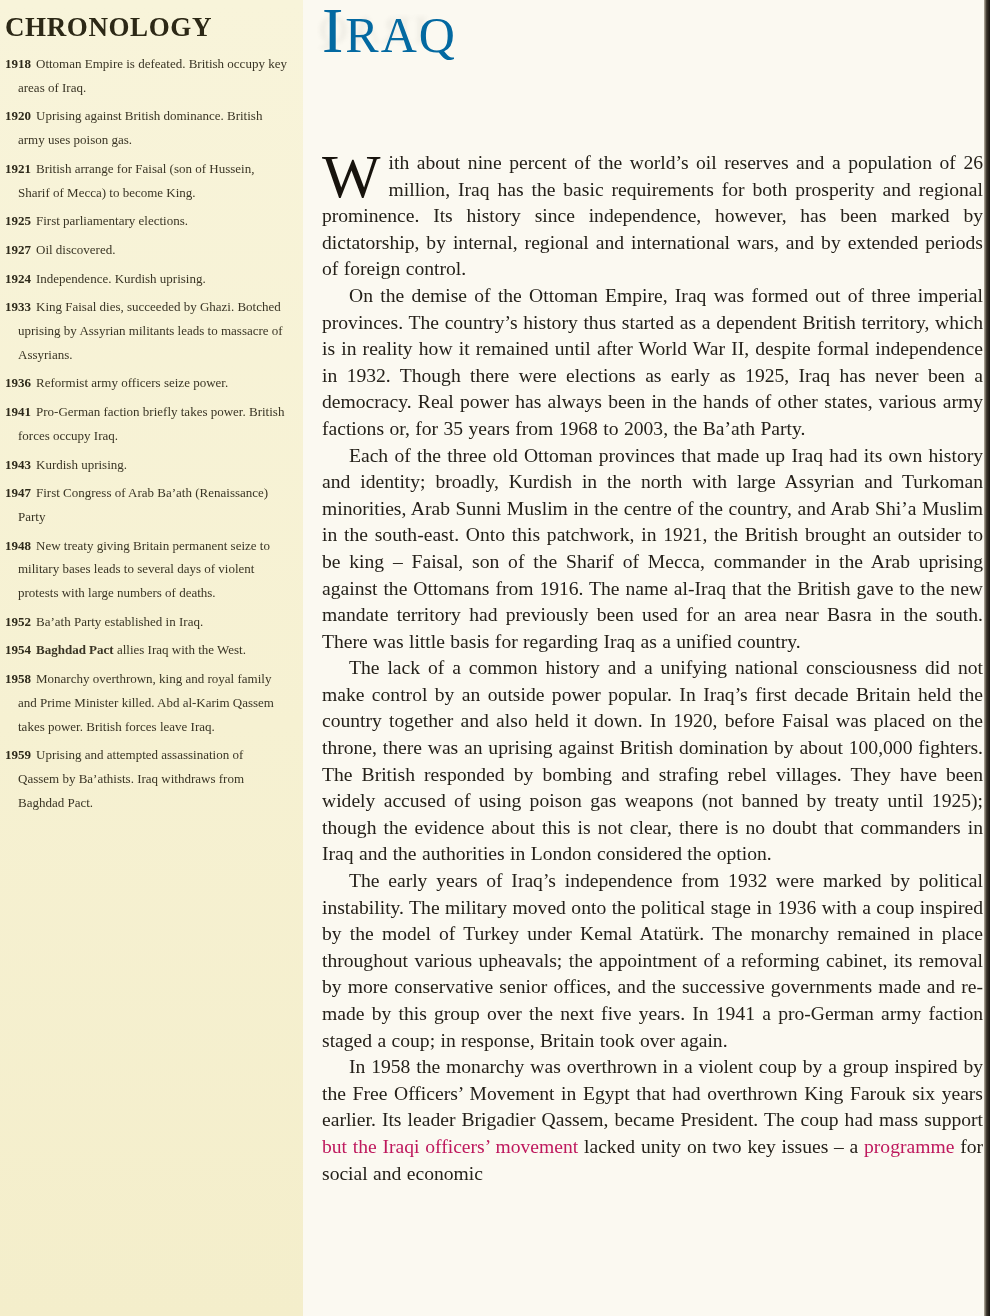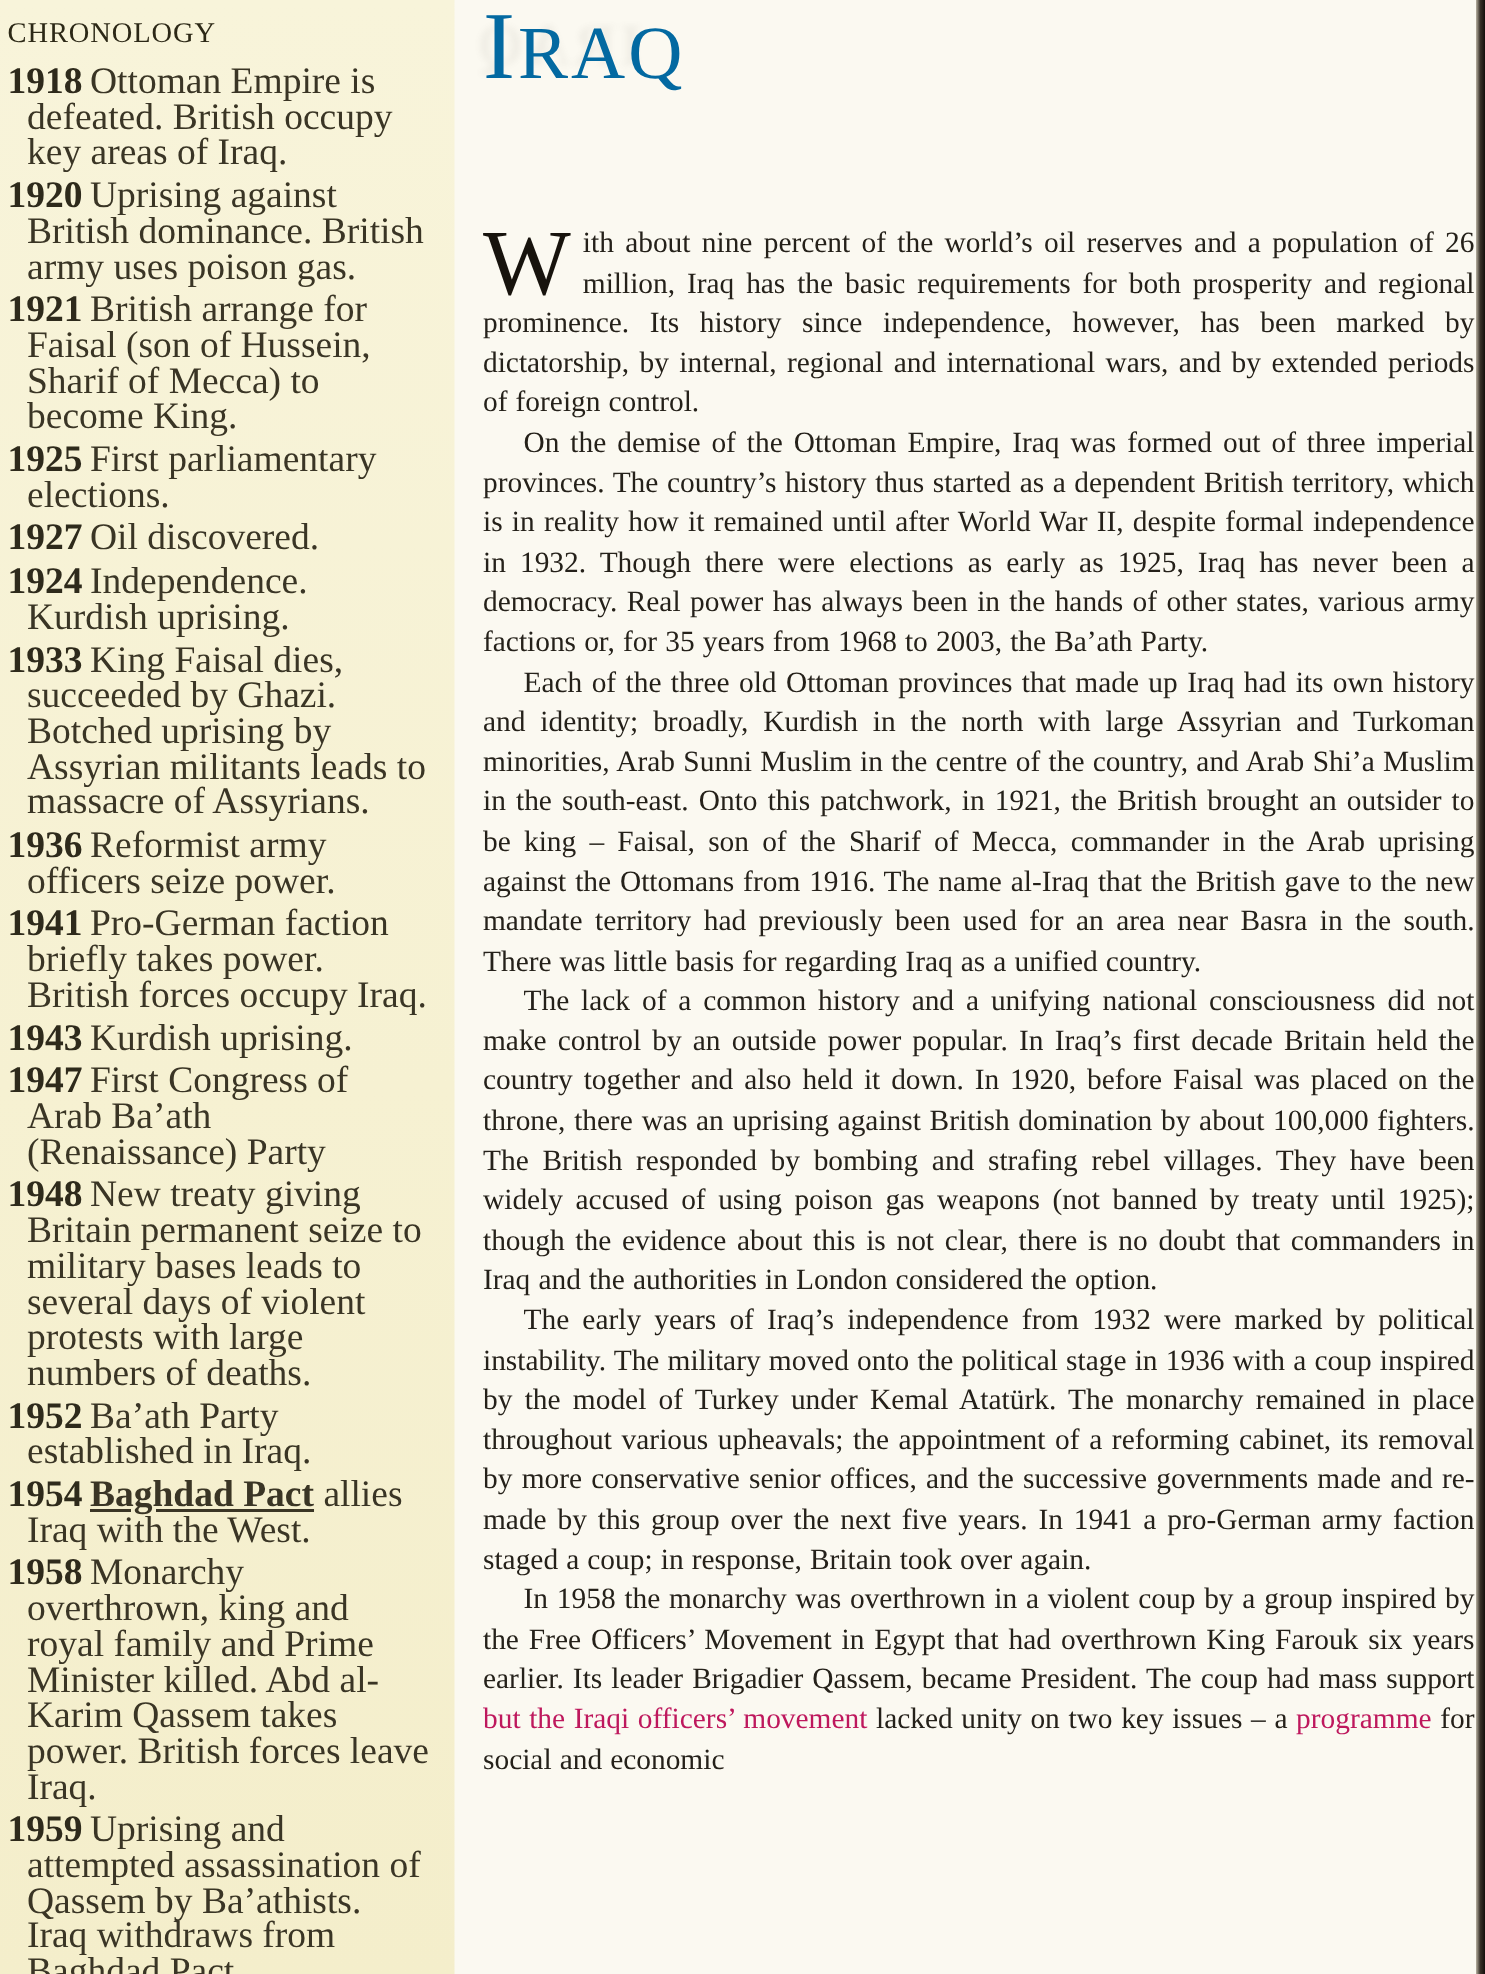--- a/index.html
+++ b/index.html
@@ -13,29 +13,29 @@
     position:absolute;right:0;top:0;width:6px;height:100%;
     background:linear-gradient(to right,#b9b2a2 0%,#3a342b 45%,#14100c 100%);
   }
   
   .sidebar{
     position:absolute;left:0;top:0;bottom:0;width:303px;box-sizing:border-box;
     background:linear-gradient(#f8f4da 0%,#f6f1d2 55%,#f4eecb 100%);
     padding:12px 16px 8px 5px;color:#35301f;
   }
   .chron-heading{
-    margin:0 0 9px 0;font-size:19px;font-weight:normal;
+    margin:0 0 9px 0;font-size:27px;font-weight:bold;
     letter-spacing:.6px;color:#2c2816;
   }
   .entry{
-    font-size:25px;line-height:23.7px;margin:0 0 5px 0;
+    font-size:13px;line-height:23.7px;margin:0 0 5px 0;
     padding-left:13px;text-indent:-13px;color:#3a3525;
   }
   .yr{font-weight:bold;margin-right:5px;color:#2e2a1b;}
-  .bold{font-weight:bold;text-decoration:underline;}
+  .bold{font-weight:bold;}
   
   .main{position:absolute;left:322px;top:0;width:661px;color:#25211a;}
   .title{
     margin:2px 0 0 0;font-size:50px;line-height:58px;font-weight:normal;
     letter-spacing:2px;color:#0369a1;
   }
   .title .cap{font-size:64px;}
   .ghost{
     position:absolute;left:316px;top:6px;font-size:40px;letter-spacing:2px;
     color:#6a6458;opacity:.07;filter:blur(2px);transform:scaleX(-1);

